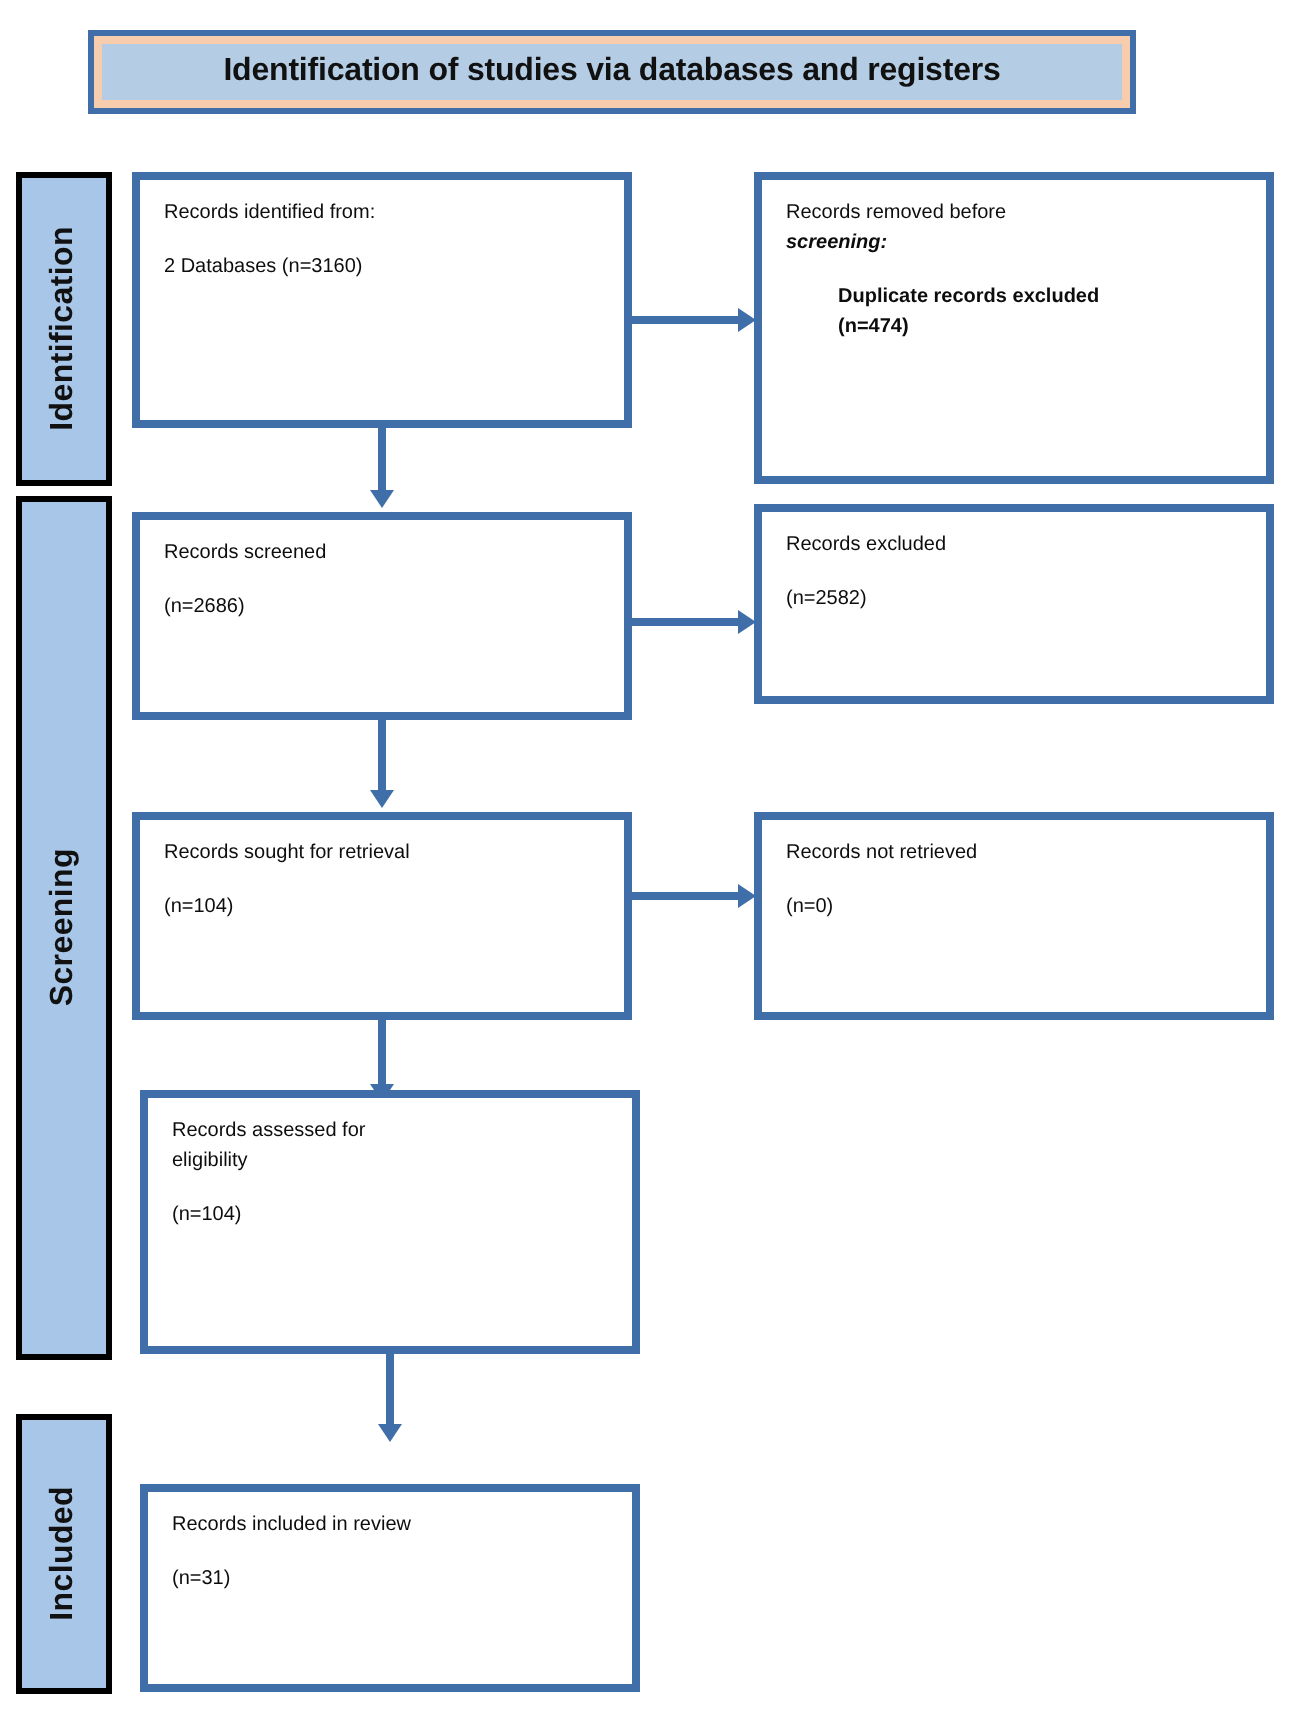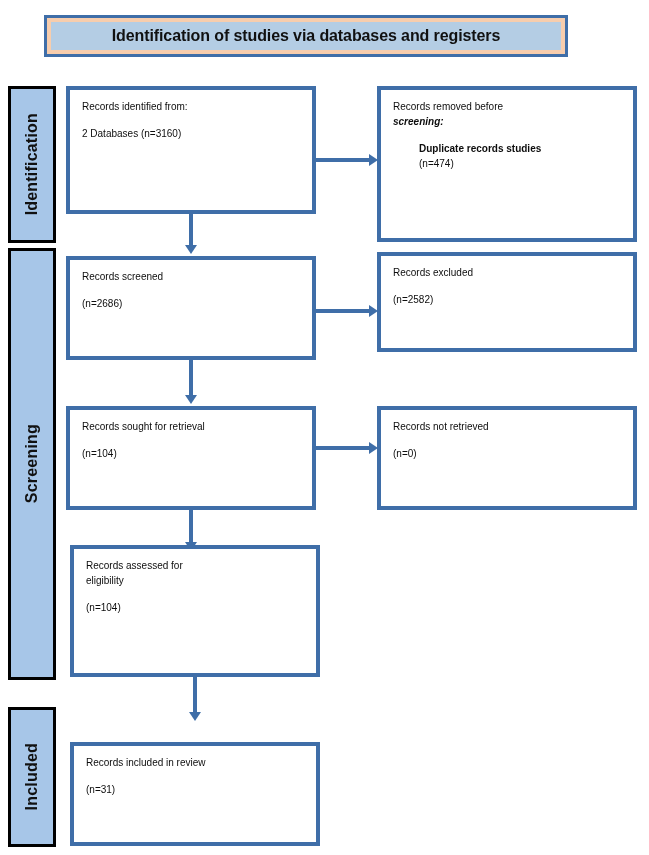--- a/index.html
+++ b/index.html
@@ -78,21 +78,21 @@
   .fline {
     font-size: 10px;
     color: #0d0d0d;
     line-height: 1.30;
     margin: 0 0 14px 0;
     white-space: nowrap;
   }
   .fline:last-child { margin-bottom: 0; }
   .fline.tight { margin-bottom: 2px; }
   .fline.italic { font-style: italic; font-weight: bold; }
-  .fline.indent { padding-left: 26px; }
+  .fline.indent { padding-left: 26px; font-weight: bold; }
   .fline.bold { font-weight: bold; }
 
   
   .conn-v {
     position: absolute;
     width: 4px;
     background: #3f6ea8;
   }
   .conn-h {
     position: absolute;
@@ -138,21 +138,21 @@
   </div>
 
   <div class="fbox" style="left:66px; top:86px; width:250px; height:128px;">
     <p class="fline">Records identified from:</p>
     <p class="fline">2 Databases (n=3160)</p>
   </div>
 
   <div class="fbox" style="left:377px; top:86px; width:260px; height:156px;">
     <p class="fline tight">Records removed before</p>
     <p class="fline italic">screening:</p>
-    <p class="fline tight indent bold">Duplicate records studies</p>
+    <p class="fline tight indent bold">Duplicate records excluded</p>
     <p class="fline indent">(n=474)</p>
   </div>
 
   <div class="conn-h" style="left:316px; top:158px; width:55px;"></div>
   <div class="arrow-right" style="left:369px; top:154px;"></div>
 
   <div class="conn-v" style="left:189px; top:214px; height:34px;"></div>
   <div class="arrow-down" style="left:185px; top:245px;"></div>
 
   <div class="fbox" style="left:66px; top:256px; width:250px; height:104px;">

